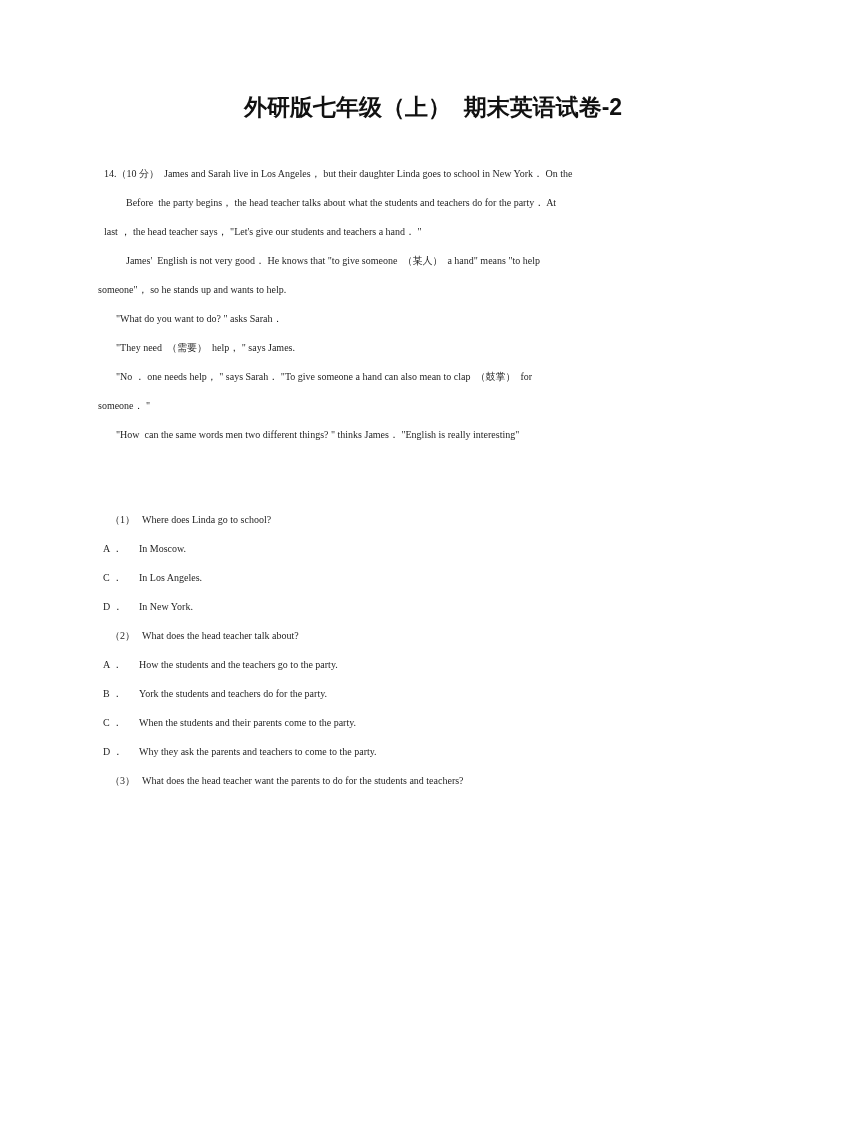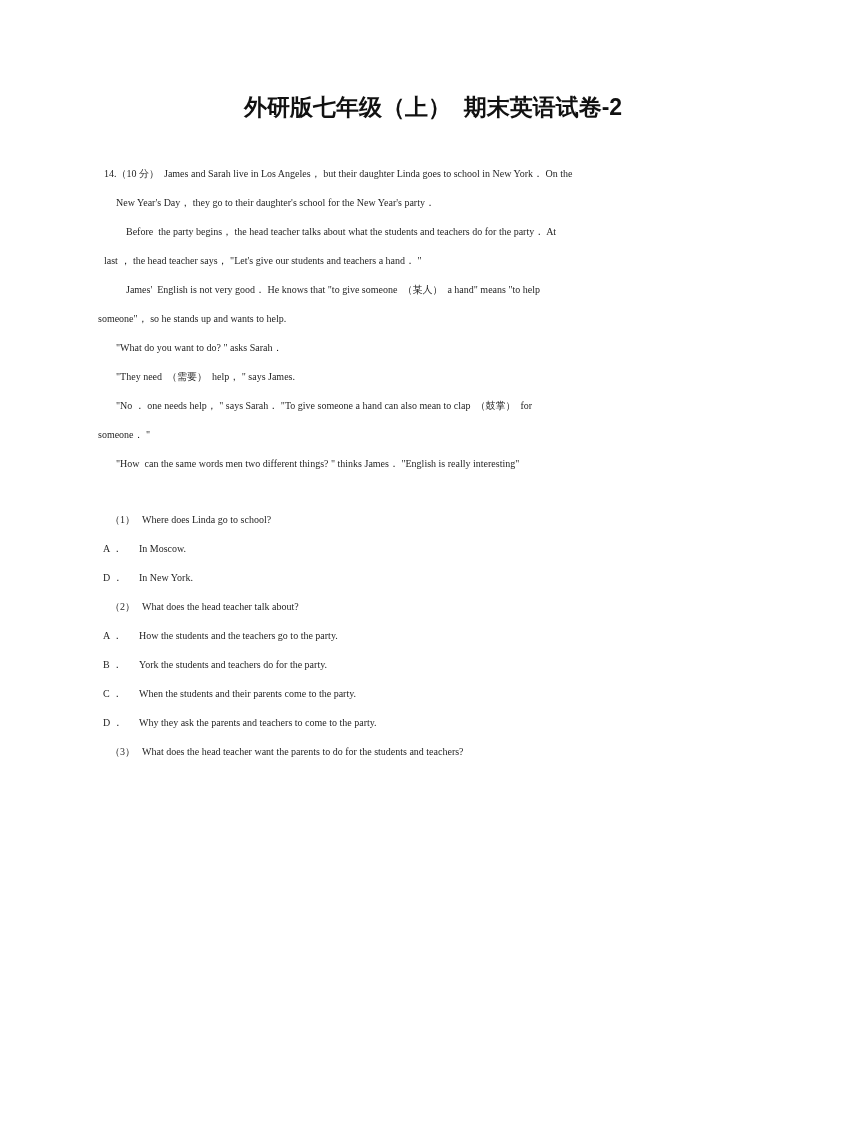--- a/index.html
+++ b/index.html
@@ -73,35 +73,35 @@
   }
 </style>
 </head>
 <body>
 
 <div class="page">
   <h1 class="title">外研版七年级（上）  期末英语试卷-2</h1>
 
   <div class="passage">
       <div class="line ind1">14.（10 分）  James and Sarah live in Los Angeles， but their daughter Linda goes to school in New York． On the</div>
-      <div class="line ind2">New Year's Day， they go to their daughter's school for the New Year's party．</div>
       <div class="line ind3 psp">Before  the party begins， the head teacher talks about what the students and teachers do for the party． At</div>
       <div class="line ind1">last ， the head teacher says， "Let's give our students and teachers a hand． "</div>
       <div class="line ind3 psp">James'  English is not very good． He knows that "to give someone  （某人）  a hand" means "to help</div>
       <div class="line ind0">someone"， so he stands up and wants to help.</div>
       <div class="line ind2">"What do you want to do? " asks Sarah．</div>
       <div class="line ind2">"They need  （需要）  help， " says James.</div>
       <div class="line ind2">"No ． one needs help， " says Sarah． "To give someone a hand can also mean to clap  （鼓掌）  for</div>
       <div class="line ind0">someone． "</div>
       <div class="line ind2">"How  can the same words men two different things? " thinks James． "English is really interesting"</div>
     </div>
 
   <div class="questions">
       <div class="line q-stem"><span class="q-num">（1）</span><span>Where does Linda go to school?</span></div>
       <div class="line q-option"><span class="opt-label">A ．</span><span>In Moscow.</span></div>
+      <div class="line q-option"><span class="opt-label">C ．</span><span>In Los Angeles.</span></div>
       <div class="line q-option"><span class="opt-label">D ．</span><span>In New York.</span></div>
       <div class="line q-stem"><span class="q-num">（2）</span><span>What does the head teacher talk about?</span></div>
       <div class="line q-option"><span class="opt-label">A ．</span><span>How the students and the teachers go to the party.</span></div>
       <div class="line q-option"><span class="opt-label">B ．</span><span>York the students and teachers do for the party.</span></div>
       <div class="line q-option"><span class="opt-label">C ．</span><span>When the students and their parents come to the party.</span></div>
       <div class="line q-option"><span class="opt-label">D ．</span><span>Why they ask the parents and teachers to come to the party.</span></div>
       <div class="line q-stem"><span class="q-num">（3）</span><span>What does the head teacher want the parents to do for the students and teachers?</span></div>
     </div>
 
   <div class="footer">

